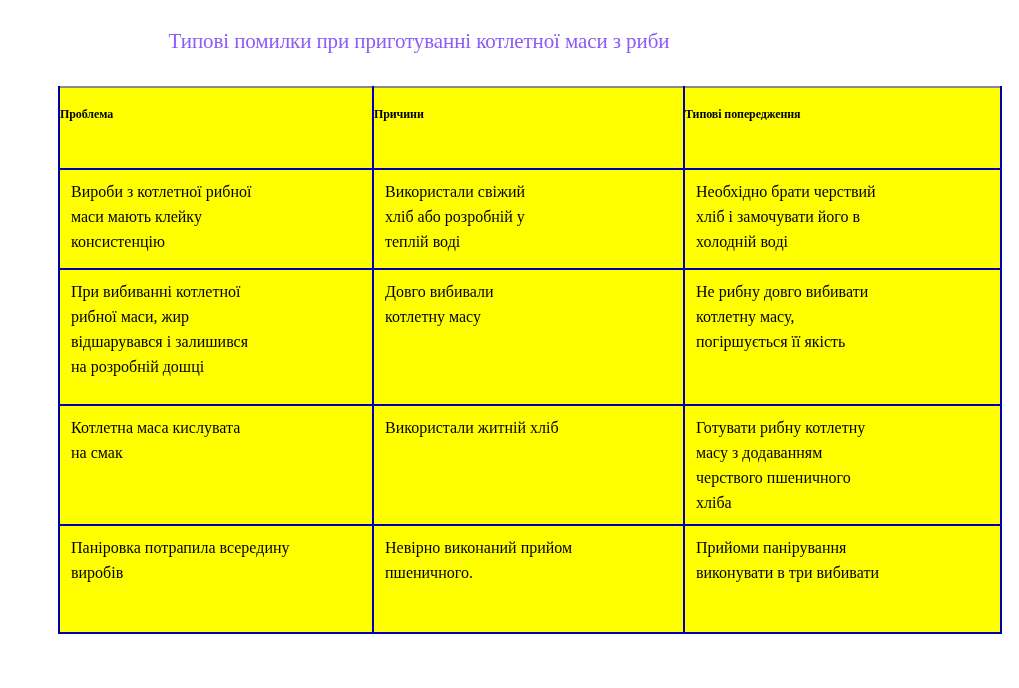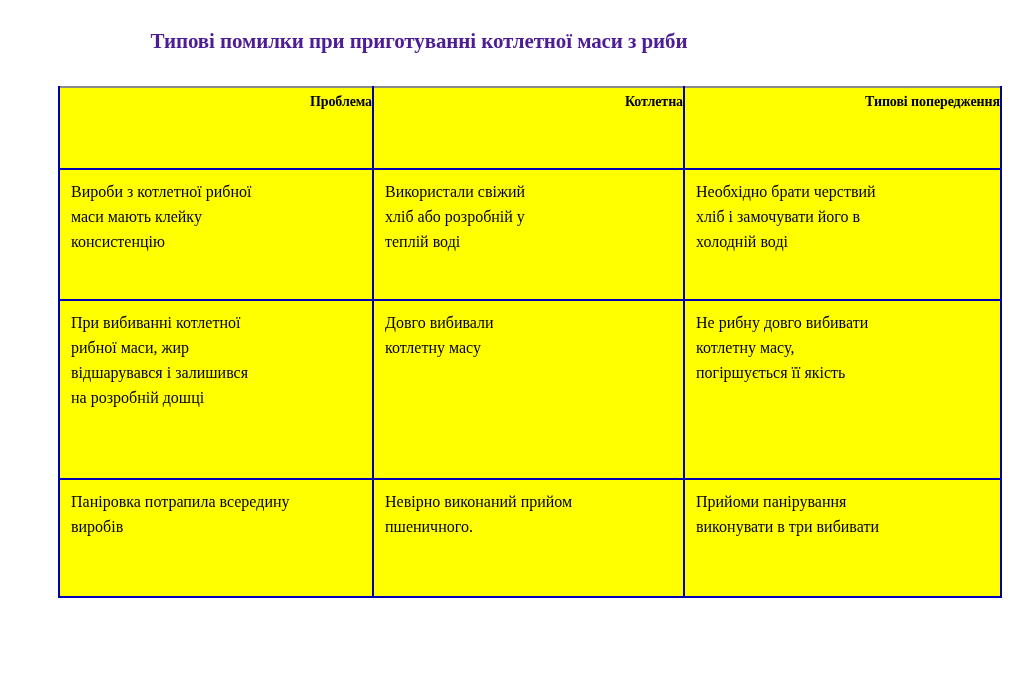--- a/index.html
+++ b/index.html
@@ -18,24 +18,24 @@
     width: 1019px;
     height: 688px;
   }
   .slide-title {
     position: absolute;
     left: 0;
     top: 28px;
     width: 838px;
     text-align: center;
     font-family: "Liberation Serif", "DejaVu Serif", serif;
-    font-weight: bold;
+    font-weight: normal;
     font-size: 21px;
     line-height: 26px;
-    color: #4c1d95;
+    color: #8b5cf6;
     letter-spacing: -0.1px;
   }
   .table-wrap {
     position: absolute;
     left: 58px;
     top: 86px;
     width: 942px;
     height: 512px;
   }
   table.errors-table {
@@ -62,42 +62,42 @@
     border-right: 2px solid #0000b0;
     border-top: 2px solid #0000b0;
     border-bottom: 2px solid #0000b0;
     padding: 0;
   }
   table.errors-table thead th {
     border-top: none;
   }
   table.errors-table thead th .hdr-text {
     display: block;
-    text-align: right;
+    text-align: left;
     font-weight: bold;
-    font-size: 14px;
+    font-size: 12px;
     line-height: 18px;
-    padding-top: 5px;
+    padding-top: 17px;
     letter-spacing: -0.1px;
   }
   table.errors-table thead tr { height: 82px; }
 
   table.errors-table tbody td .cell-text {
     display: block;
     text-align: left;
     font-weight: normal;
     font-size: 16px;
     line-height: 25px;
     padding: 9px 8px 8px 11px;
     white-space: pre-line;
   }
   tr.row-1 { height: 100px; }
   tr.row-2 { height: 136px; }
   tr.row-3 { height: 120px; }
-  tr.row-4 { height: 90px; }
+  tr.row-4 { height: 108px; }
 </style>
 </head>
 <body>
 
 <div class="slide">
 
   <div class="slide-title">Типові помилки при приготуванні котлетної маси з риби</div>
 
   <div class="table-wrap">
     <table class="errors-table">
@@ -105,21 +105,21 @@
         <col class="c1">
         <col class="c2">
         <col class="c3">
       </colgroup>
       <thead>
         <tr>
           <th>
             <span class="hdr-text">Проблема</span>
           </th>
           <th>
-            <span class="hdr-text">Котлетна</span>
+            <span class="hdr-text">Причини</span>
           </th>
           <th>
             <span class="hdr-text">Типові попередження</span>
           </th>
         </tr>
       </thead>
       <tbody>
 
         <tr class="row-1">
           <td>
@@ -150,20 +150,35 @@
             <span class="cell-text">Довго вибивали
 котлетну масу</span>
           </td>
           <td>
             <span class="cell-text">Не рибну довго вибивати
 котлетну масу,
 погіршується її якість</span>
           </td>
         </tr>
 
+        <tr class="row-3">
+          <td>
+            <span class="cell-text">Котлетна маса кислувата
+на смак</span>
+          </td>
+          <td>
+            <span class="cell-text">Використали житній хліб</span>
+          </td>
+          <td>
+            <span class="cell-text">Готувати рибну котлетну
+масу з додаванням
+черствого пшеничного
+хліба</span>
+          </td>
+        </tr>
 
         <tr class="row-4">
           <td>
             <span class="cell-text">Паніровка потрапила всередину
 виробів</span>
           </td>
           <td>
             <span class="cell-text">Невірно виконаний прийом
 пшеничного.</span>
           </td>

